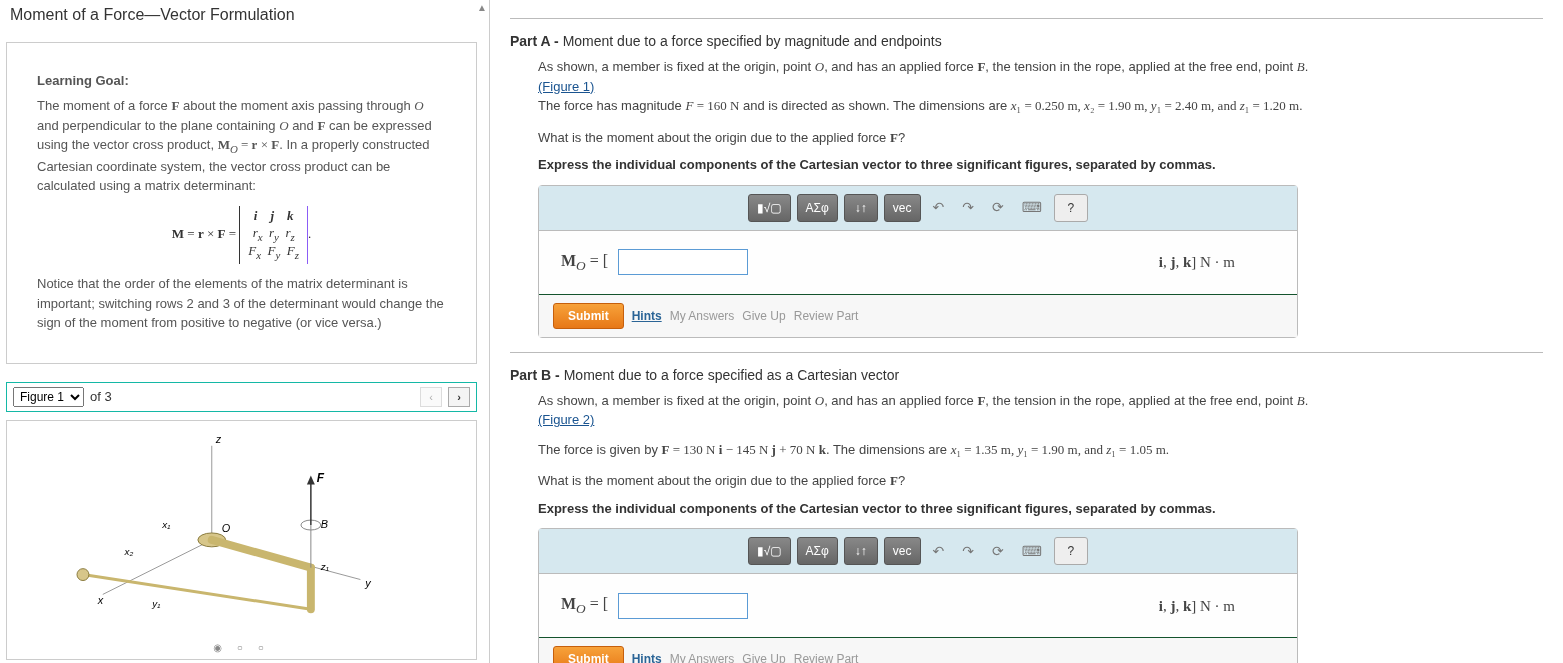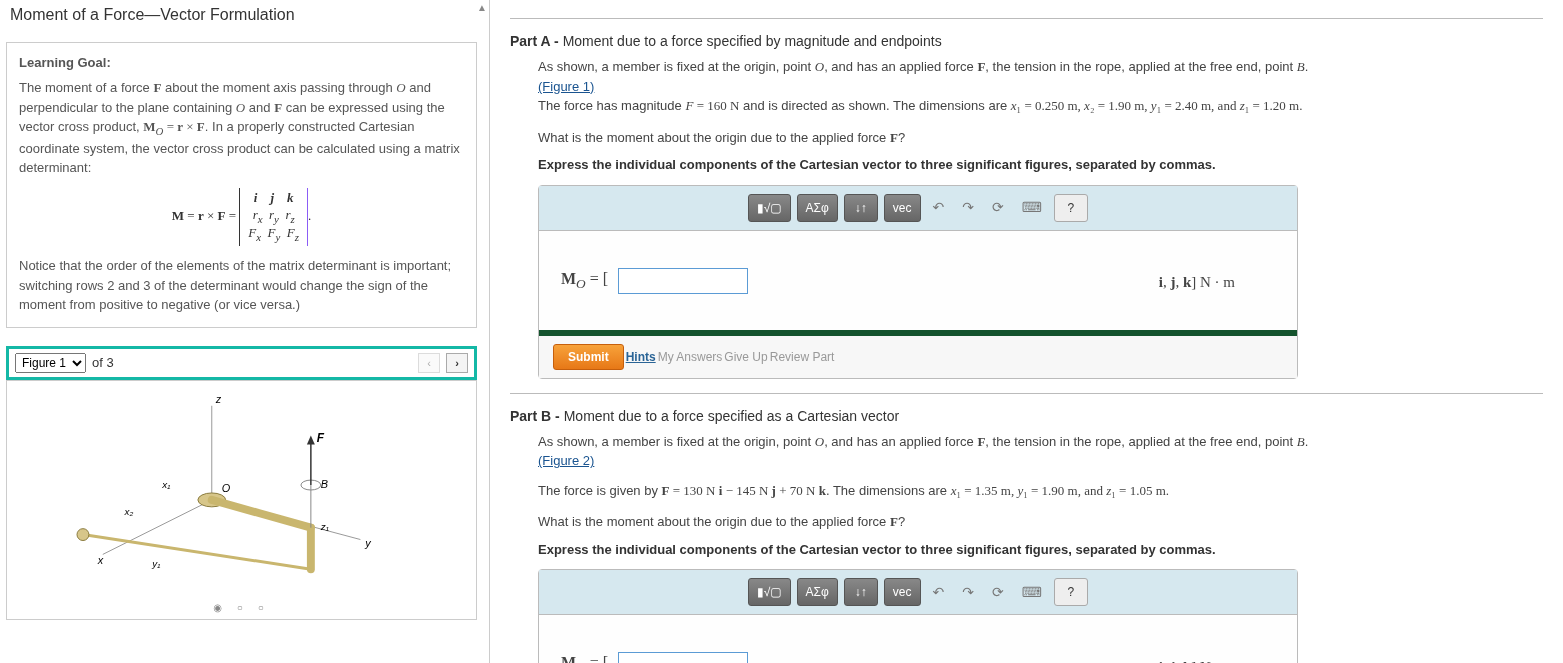--- a/index.html
+++ b/index.html
@@ -26,36 +26,36 @@
 }
 .scroll-arrow-up { top: 2px; }
 .title {
   font-size: 16px;
   color: #333;
   margin-bottom: 18px;
   padding-left: 4px;
 }
 .goal-box {
   border: 1px solid #ccc;
-  padding: 12px;
+  padding: 30px;
   margin-bottom: 18px;
 }
 .goal-label { font-weight: bold; margin-bottom: 8px; color: #555;}
 .goal-text { color:#555; margin-bottom:10px; line-height:1.4;}
 .formula-text { color:#555; line-height:1.5;}
 .matrix-block { text-align:center; margin: 10px 0; font-family: 'Times New Roman', serif; color:#333;}
 .matrix-block .det { display:inline-block; vertical-align:middle; border-left:1px solid #333; border-right:1px solid #8b5cf6; padding: 2px 8px; line-height:1.3;}
 .matrix-row { white-space: pre; font-style: italic;}
 .figure-nav {
-  border:3px solid #14b8a6;
+  border:1px solid #14b8a6;
   padding: 4px 6px;
   display:flex;
   align-items:center;
   gap:6px;
-  margin-bottom: 0;
+  margin-bottom: 8px;
 }
 .figure-select {
   font-size:12px;
   padding: 1px 2px;
 }
 .nav-btn {
   border:1px solid #aaa;
   background:#f4f4f4;
   width:22px; height:20px;
   display:flex; align-items:center; justify-content:center;
@@ -103,36 +103,36 @@
   font-size:12px;
   min-width:34px;
   text-align:center;
   cursor:pointer;
   font-family: Arial;
 }
 .tb-btn.light { background: #eee; color:#333; border-color:#aaa;}
 .tb-icon { color:#777; font-size:14px; padding: 0 6px; cursor:pointer;}
 .answer-row {
   display:flex;
-  align-items:flex-end;
-  padding: 36px 22px;
+  align-items:center;
+  padding: 18px 22px;
   gap: 10px;
 }
 .mo-label { font-family:'Times New Roman',serif; font-size:16px; }
 .answer-input {
   border:1px solid #5b9bd5;
   width:130px; height:26px;
   padding: 2px 4px;
 }
 .unit-label { font-family:'Times New Roman',serif; font-size:15px; margin-left:auto; margin-right: 40px;}
 .action-row {
-  border-top:6px solid #14532d;
+  border-top:1px solid #14532d;
   padding: 8px 14px;
   display:flex;
-  gap:2px;
+  gap:8px;
   align-items:center;
   background:#f7f7f7;
 }
 .btn-submit {
   background: linear-gradient(#f7a23a,#e77817);
   color:#fff;
   border:1px solid #c65f0c;
   border-radius:3px;
   padding: 5px 14px;
   font-weight:bold;

